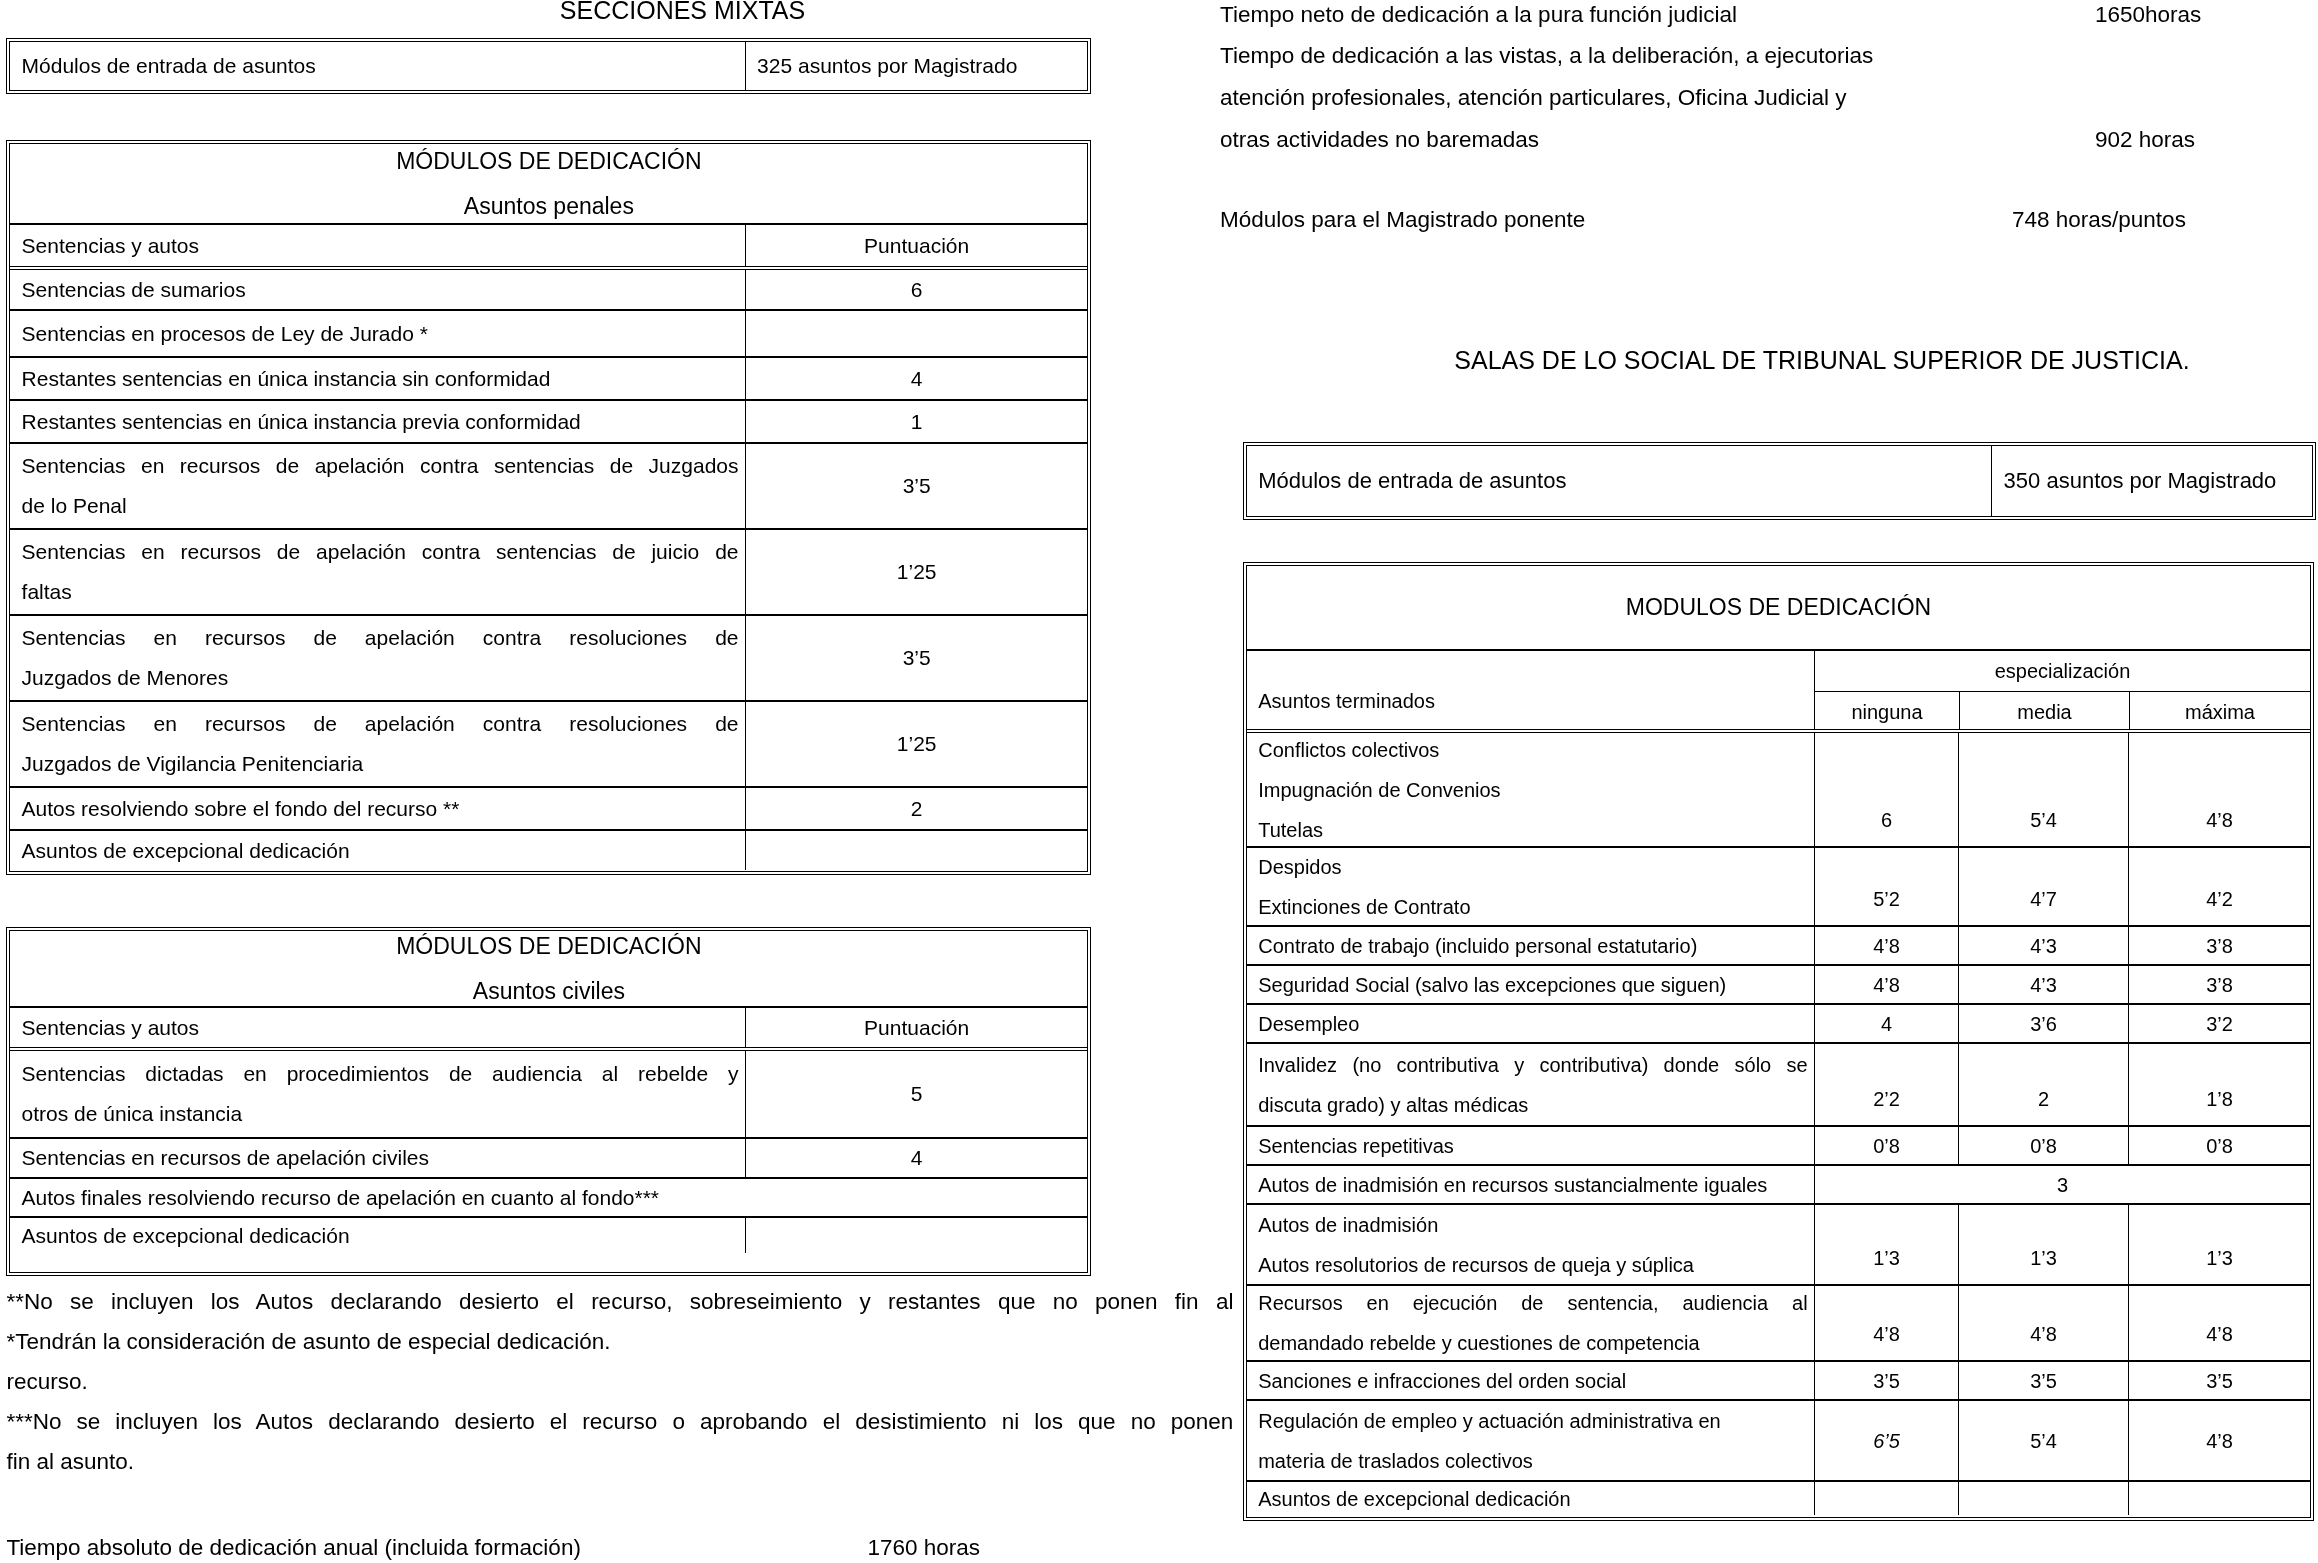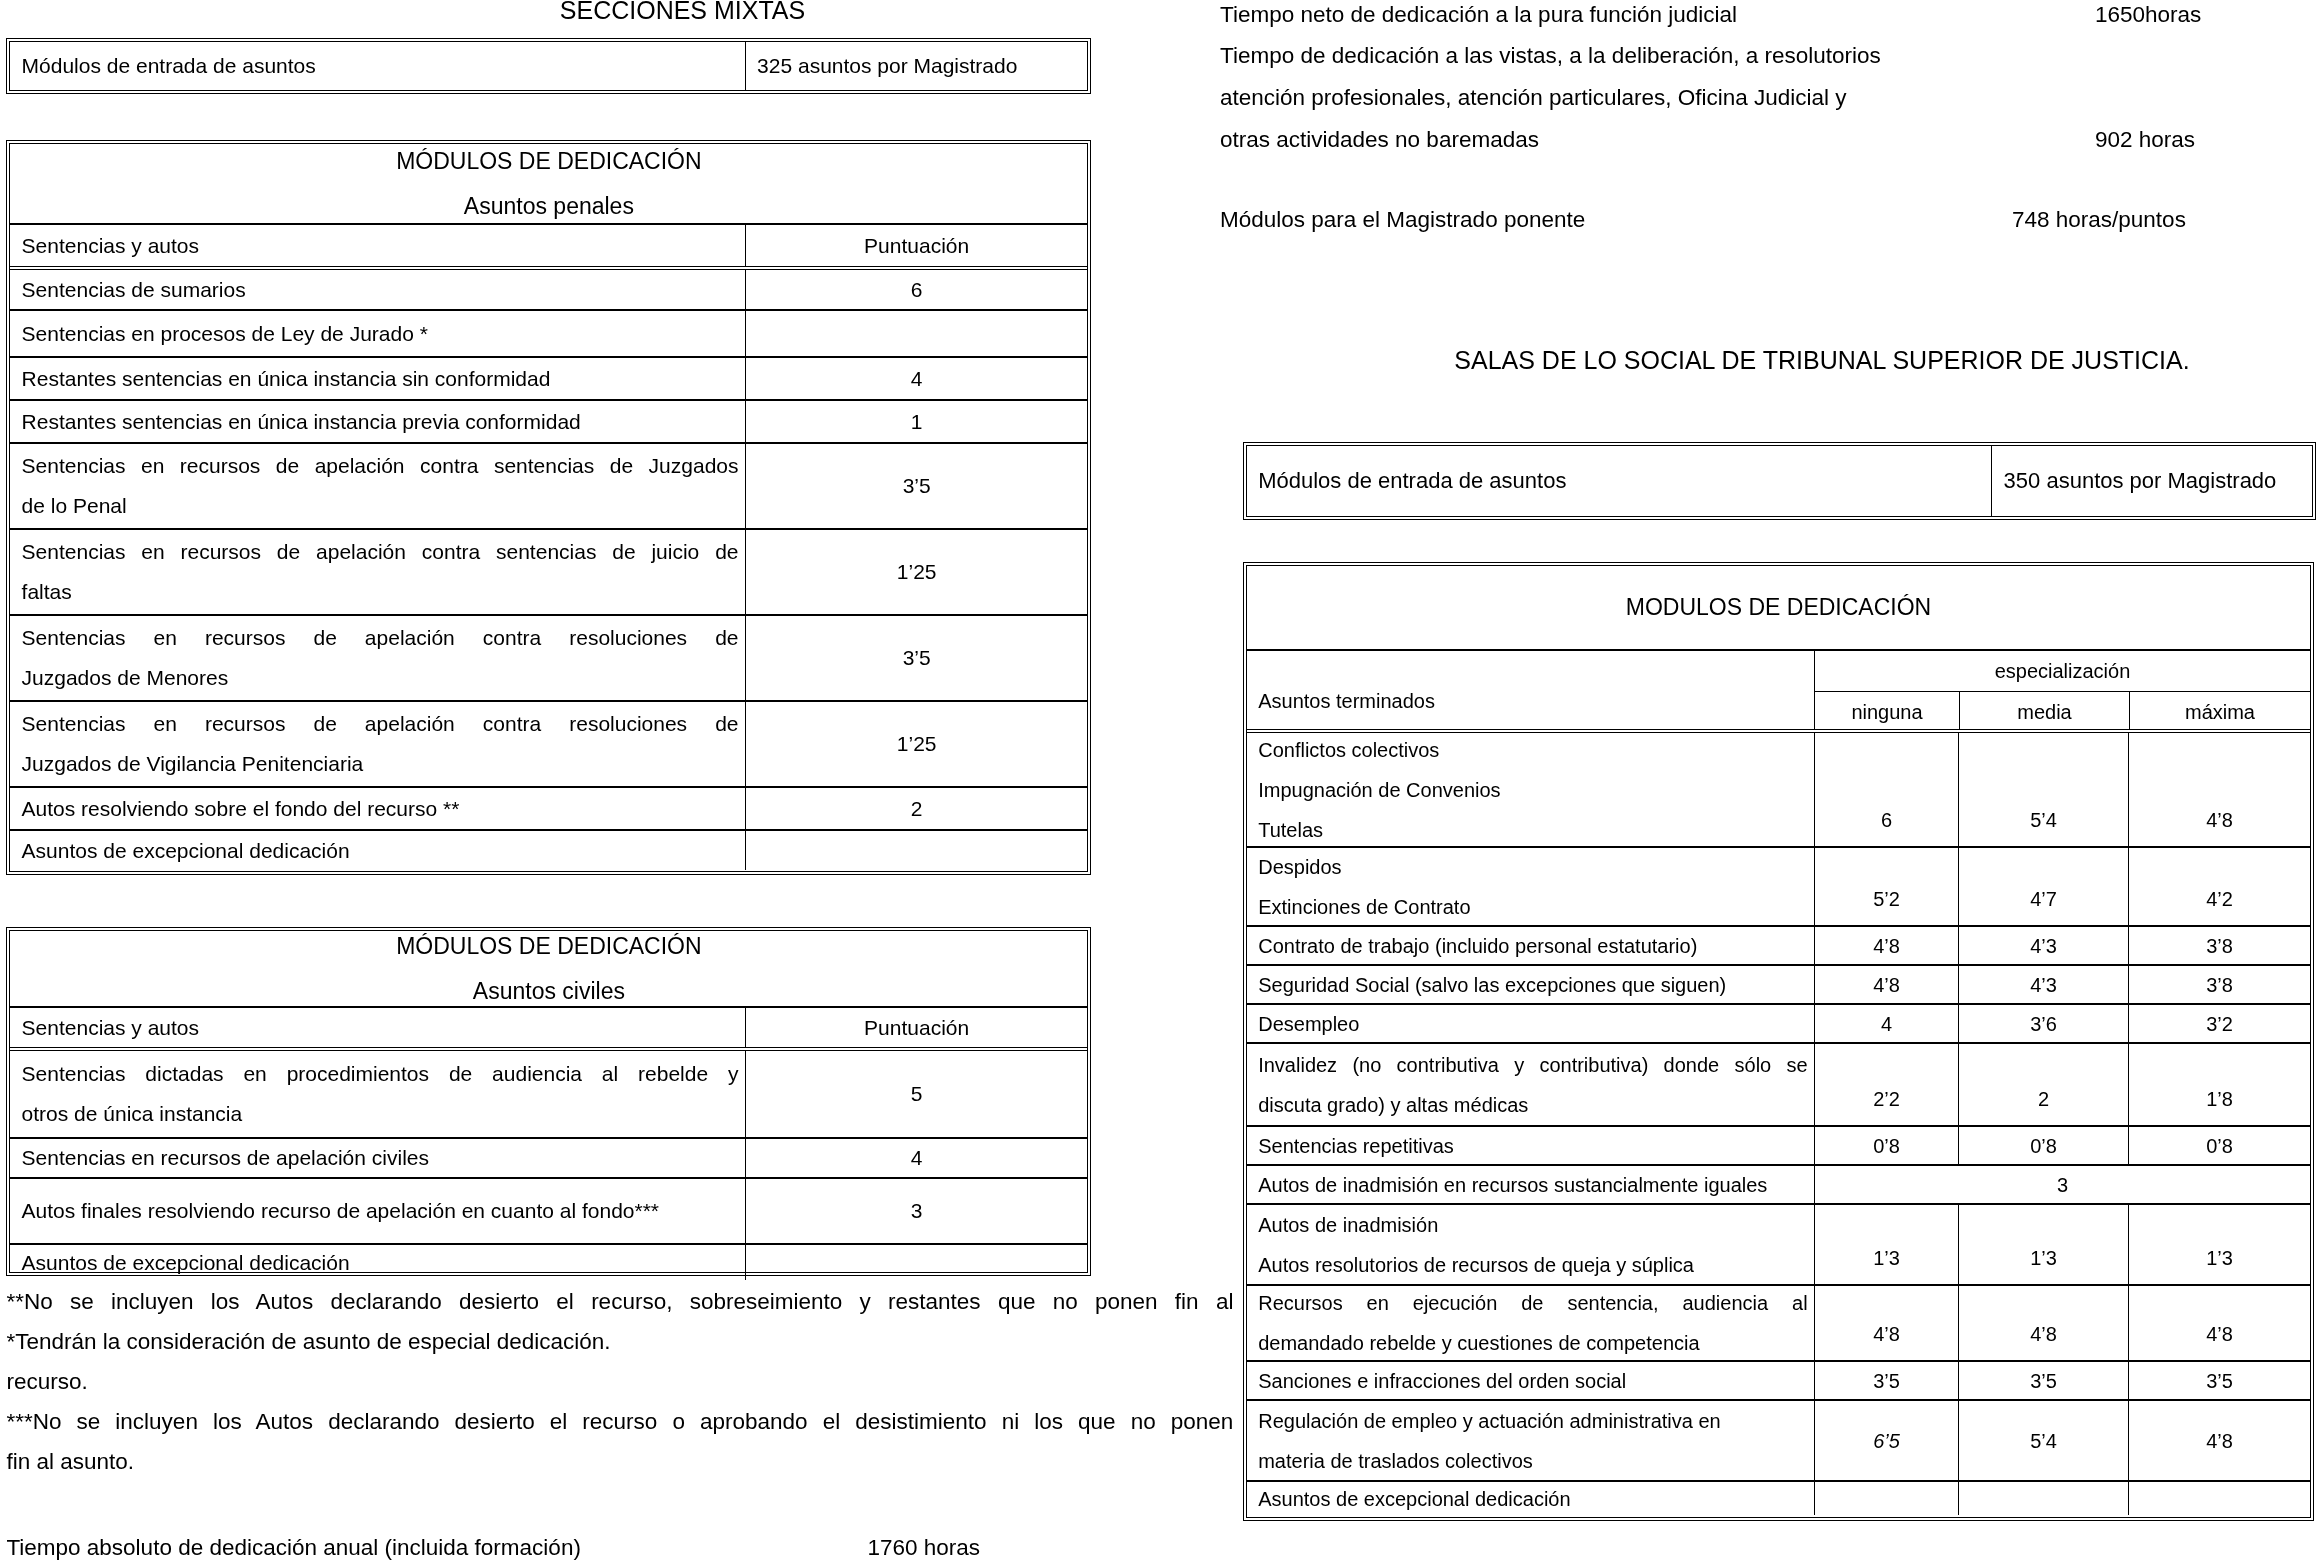--- a/index.html
+++ b/index.html
@@ -177,21 +177,21 @@
         </div>
       </div>
       <div class="trow" style="height: 40px;">
         <div class="tcell lab nol" style="width: 68.2%;">
           <div class="lline">Sentencias en recursos de apelación civiles</div>
         </div>
         <div class="tcell val" style="flex: 1 1 0%;">
           <span class="lline">4</span>
         </div>
       </div>
-      <div class="trow" style="height: 66px;">
+      <div class="trow" style="height: 39px; flex-direction: column;">
         <div class="tcell lab nol" style="width: 68.2%;">
           <div class="lline">Autos finales resolviendo recurso de apelación en cuanto al fondo***</div>
         </div>
         <div class="tcell val" style="flex: 1 1 0%;">
           <span class="lline">3</span>
         </div>
       </div>
       <div class="trow" style="height: 37px;">
         <div class="tcell lab nol" style="width: 68.2%;">
           <div class="lline">Asuntos de excepcional dedicación</div>
@@ -210,21 +210,21 @@
       <div class="lline">fin al asunto.</div>
     </div>
 
   <div class="kvline" style="left:6.4px;top:1527px;width:1227px;">
     <span>Tiempo absoluto de dedicación anual (incluida formación)</span>
     <span class="kv-val" style="left:861px;">1760 horas</span>
   </div>
 
   <div id="rightTop">
       <div class="kvline" style="left: 1220px; top: -6.4px; width: 1098px;"><span>Tiempo neto de dedicación a la pura función judicial</span><span class="kv-val" style="left: 875px;">1650horas</span></div>
-      <div class="kvline" style="left: 1220px; top: 35px; width: 1098px;"><span>Tiempo de dedicación a las vistas, a la deliberación, a resolutorios</span></div>
+      <div class="kvline" style="left: 1220px; top: 35px; width: 1098px;"><span>Tiempo de dedicación a las vistas, a la deliberación, a ejecutorias</span></div>
       <div class="kvline" style="left: 1220px; top: 77px; width: 1098px;"><span>atención profesionales, atención particulares, Oficina Judicial y</span></div>
       <div class="kvline" style="left: 1220px; top: 119px; width: 1098px;"><span>otras actividades no baremadas</span><span class="kv-val" style="left: 875px;">902 horas</span></div>
     </div>
 
   <div class="kvline" style="left:1220px;top:199px;width:1098px;">
     <span>Módulos para el Magistrado ponente</span>
     <span class="kv-val" style="left:792px;">748 horas/puntos</span>
   </div>
 
   <div class="doc-title" style="left:1326px;top:345px;width:992px;">SALAS DE LO SOCIAL DE TRIBUNAL SUPERIOR DE JUSTICIA.</div>

